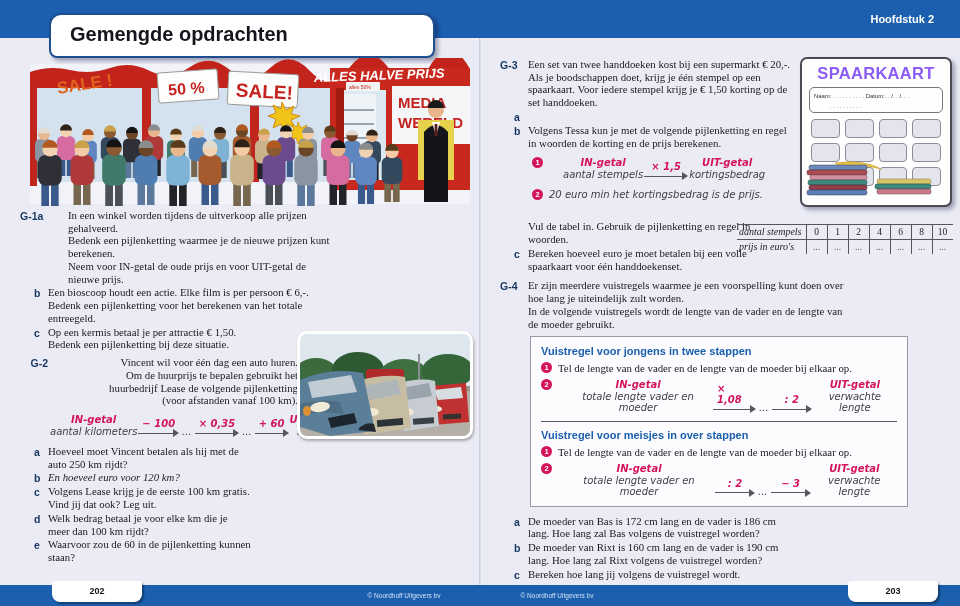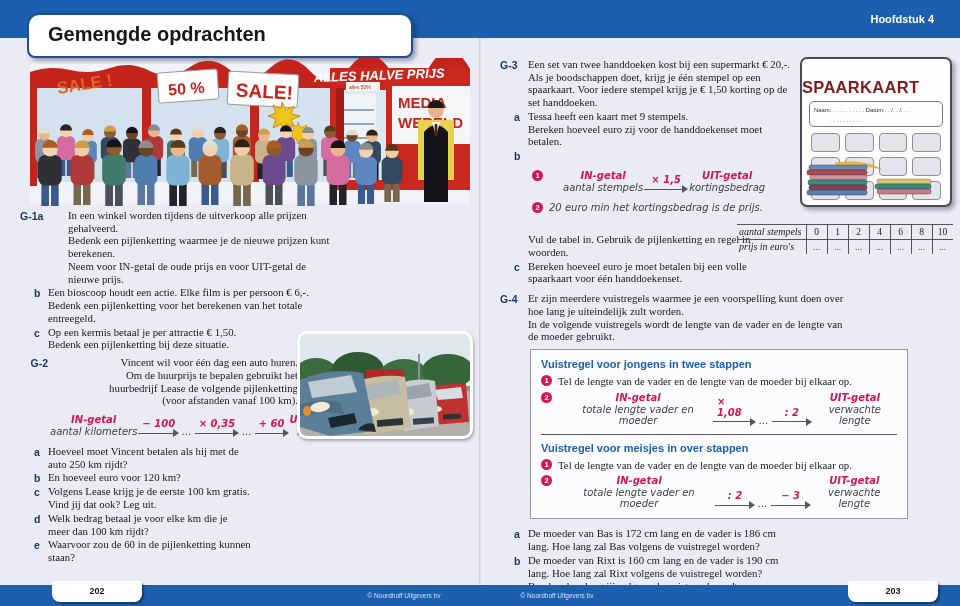--- a/index.html
+++ b/index.html
@@ -3,21 +3,21 @@
 <meta charset="utf-8">
 <style>
   html,body { margin:0; padding:0; background:#d8dae8; }
   .spread { position:relative; width:960px; height:606px; background:#eaebf5; overflow:hidden;
             font-family:"Liberation Serif", serif; }
   .topbar { position:absolute; left:0; top:0; width:960px; height:38px; background:#1c5fae; }
   .chapter { position:absolute; top:13px; right:26px; color:#fff;
              font:bold 11px "Liberation Sans", sans-serif; }
   .gutter { position:absolute; left:479px; top:38px; width:3px; height:547px;
             background:linear-gradient(to right,#c6c8da,#f3f4fb); }
-  .titletab { position:absolute; left:27px; top:13px; width:386px; height:45px; background:#fff;
+  .titletab { position:absolute; left:49px; top:13px; width:386px; height:45px; background:#fff;
               border:2px solid #1d4e8f; border-radius:12px 12px 8px 8px; box-sizing:border-box;
               box-shadow:3px 3px 4px rgba(10,10,50,.35); }
   .pagetitle { font:bold 20px "Liberation Sans", sans-serif; color:#15151e; margin:8px 0 0 19px; }
 
   .col { position:absolute; }
   .row { display:flex; margin-bottom:1px; }
   .lbl { flex:none; width:28px; font:bold 10.5px "Liberation Sans", sans-serif; color:#16365f; padding-top:1px; }
   .lbl.sub { padding-left:14px; box-sizing:border-box; }
   .txt { font:10.8px "Liberation Serif", serif; line-height:1.18; color:#191922; white-space:pre-line; }
 
@@ -54,22 +54,22 @@
   .rulebox { margin:6px 0 8px 30px; width:378px; box-sizing:border-box; background:#fcfcff;
              border:1.5px solid #9898a6; padding:8px 10px 9px; }
   .rtitle { font:bold 11px "Liberation Sans", sans-serif; color:#1b5fad; margin-bottom:5px; }
   .rstep { display:flex; align-items:flex-start; margin-bottom:4px; }
   .rstep .txt { white-space:normal; }
   .rdiv { border-top:1.8px solid #55555e; margin:8px 0 7px; }
 
   
   .card { position:absolute; left:800px; top:57px; width:152px; height:150px; background:#fefefe;
           border:2px solid #4a4a52; border-radius:7px; box-shadow:3px 3px 4px rgba(20,20,60,.35); box-sizing:border-box; }
-  .cardtitle { font:bold 16.5px "Liberation Sans", sans-serif; letter-spacing:.3px; color:#7f1d1d;
-               text-align:left; margin-top:19px; }
+  .cardtitle { font:bold 16.5px "Liberation Sans", sans-serif; letter-spacing:.3px; color:#8b5cf6;
+               text-align:center; margin-top:5px; }
   .namebox { margin:4px 7px 0; height:26px; border:1.2px solid #777; border-radius:5px;
              font:5.9px "Liberation Sans", sans-serif; color:#333; padding:3px 4px 0; box-sizing:border-box; line-height:1.7; }
   .namebox .l2 { text-indent:16px; }
   .stampgrid { display:grid; grid-template-columns:repeat(4,1fr); gap:5px; margin:6px 9px 0; }
   .stamp { height:17px; background:#e4e4ec; border:1.2px solid #8d8d98; border-radius:4px; }
   .towels { position:absolute; left:3px; bottom:2px; }
 
   
   .botbar { position:absolute; left:0; top:585px; width:960px; height:21px; background:#1c5fae; }
   .copyright { position:absolute; top:592px; width:120px; text-align:center;
@@ -77,21 +77,21 @@
   .pagetab { position:absolute; top:581px; width:90px; height:21px; background:#fff;
              border-radius:3px 3px 8px 8px; box-shadow:2px 2px 2px rgba(0,0,0,.35);
              font:bold 9px/21px "Liberation Sans", sans-serif; text-align:center; color:#15151c; }
 </style>
 </head>
 <body>
 
 <div class="spread">
 
   <div class="topbar"></div>
-  <div class="chapter">Hoofdstuk 4</div>
+  <div class="chapter">Hoofdstuk 2</div>
   <div class="gutter"></div>
 
   <div class="titletab">
     <div class="pagetitle">Gemengde opdrachten</div>
   </div>
 
   <div class="crowd">
     <svg width="440" height="148" viewBox="0 0 440 148">
       <rect x="0" y="6" width="440" height="140" fill="#f2f3f8"></rect>
 
@@ -394,21 +394,21 @@
       </div>
     </div>
 
     <div class="row">
       <div class="lbl sub">a</div>
       <div class="txt" style="width:255px;">Hoeveel moet Vincent betalen als hij met de
 auto 250 km rijdt?</div>
     </div>
     <div class="row">
       <div class="lbl sub">b</div>
-      <div class="txt" style="width:255px;">En hoeveel euro voor 120 km?</div>
+      <div class="txt" style="width:255px;font-style:italic;">En hoeveel euro voor 120 km?</div>
     </div>
     <div class="row">
       <div class="lbl sub">c</div>
       <div class="txt" style="width:255px;">Volgens Lease krijg je de eerste 100 km gratis.
 Vind jij dat ook? Leg uit.</div>
     </div>
     <div class="row">
       <div class="lbl sub">d</div>
       <div class="txt" style="width:255px;">Welk bedrag betaal je voor elke km die je
 meer dan 100 km rijdt?</div>
@@ -463,26 +463,25 @@
 
     <div class="row">
       <div class="lbl">G-3</div>
       <div class="txt" style="width:295px;">Een set van twee handdoeken kost bij een supermarkt € 20,-.
 Als je boodschappen doet, krijg je één stempel op een
 spaarkaart. Voor iedere stempel krijg je € 1,50 korting op de
 set handdoeken.</div>
     </div>
     <div class="row">
       <div class="lbl sub">a</div>
-      <div class="txt" style="width:295px;">Tessa heeft een kaart met 9 stempels.
-Bereken hoeveel euro zij voor de handdoekenset moet
-betalen.</div>
     </div>
     <div class="row">
       <div class="lbl sub">b</div>
+      <div class="txt" style="width:295px;">Volgens Tessa kun je met de volgende pijlenketting en regel
+in woorden de korting en de prijs berekenen.</div>
     </div>
 
     <div class="row" style="margin:8px 0 0 32px;">
       <div class="numc">1</div>
       <div class="chain" style="margin-left:14px;">
         <div class="cnode">
           <div class="cl">IN-getal</div>
           <div class="cn">aantal stempels</div>
         </div>
         <div class="cstep" style="min-width:44px;">

